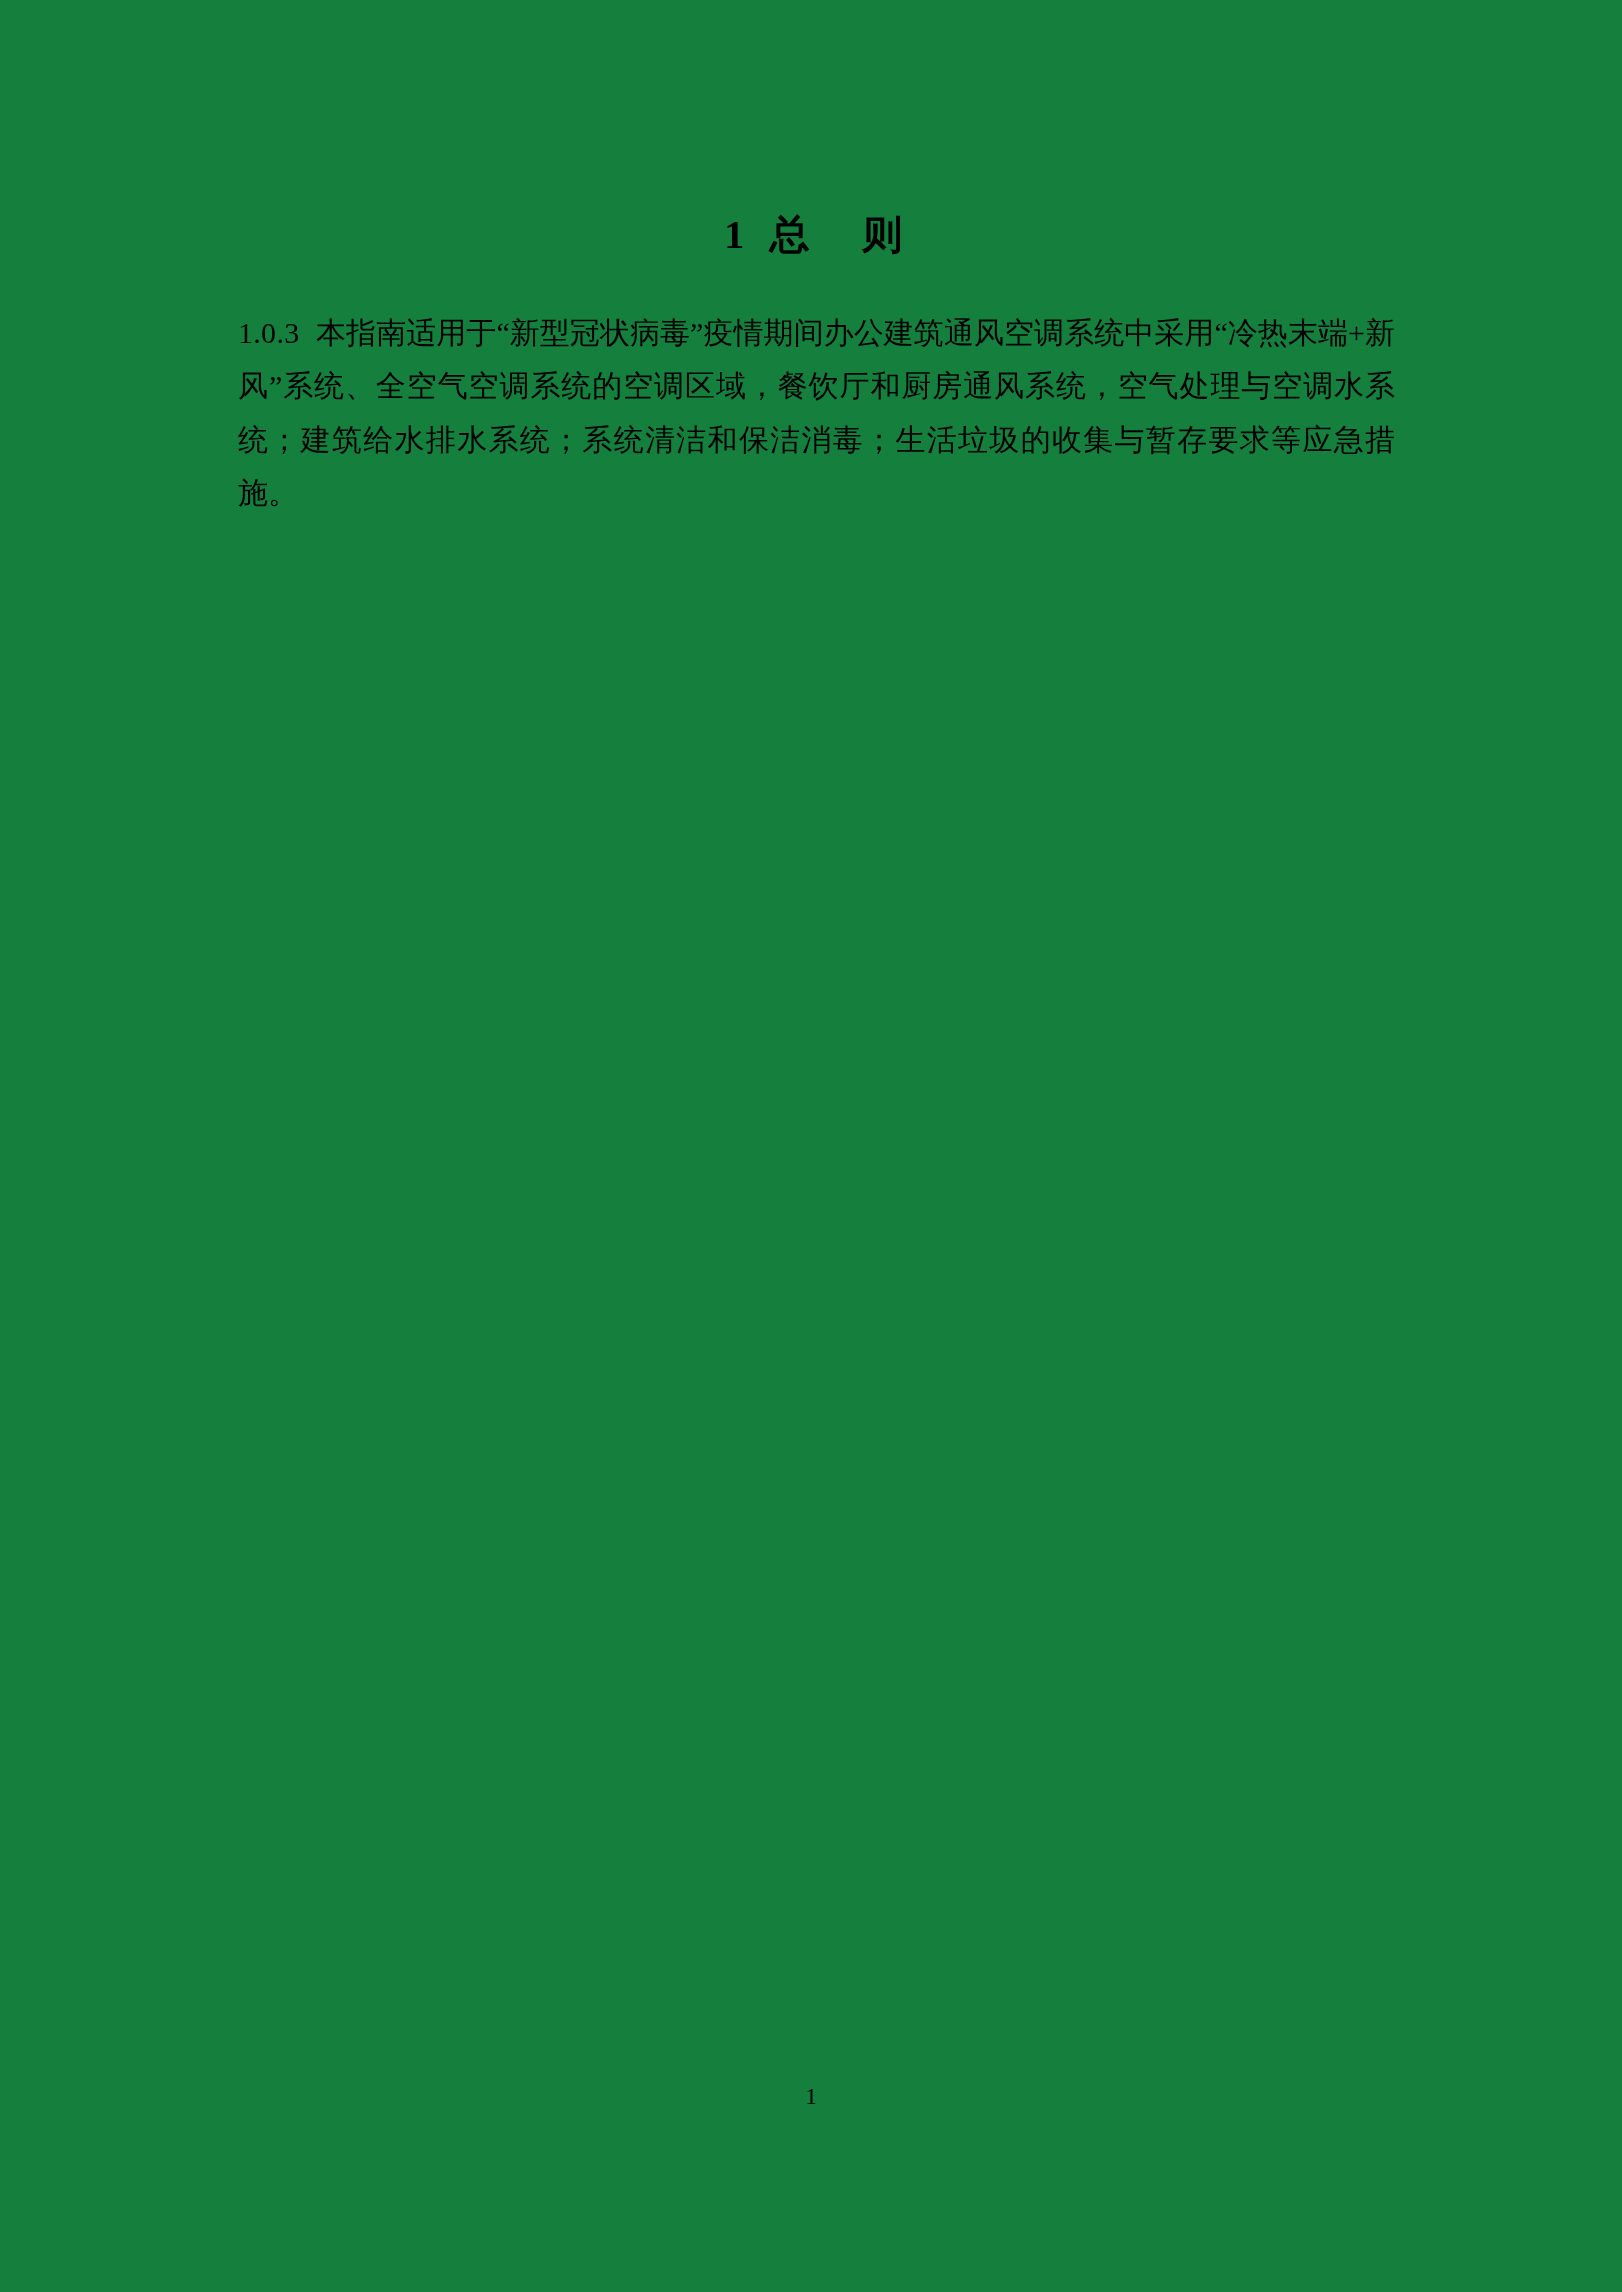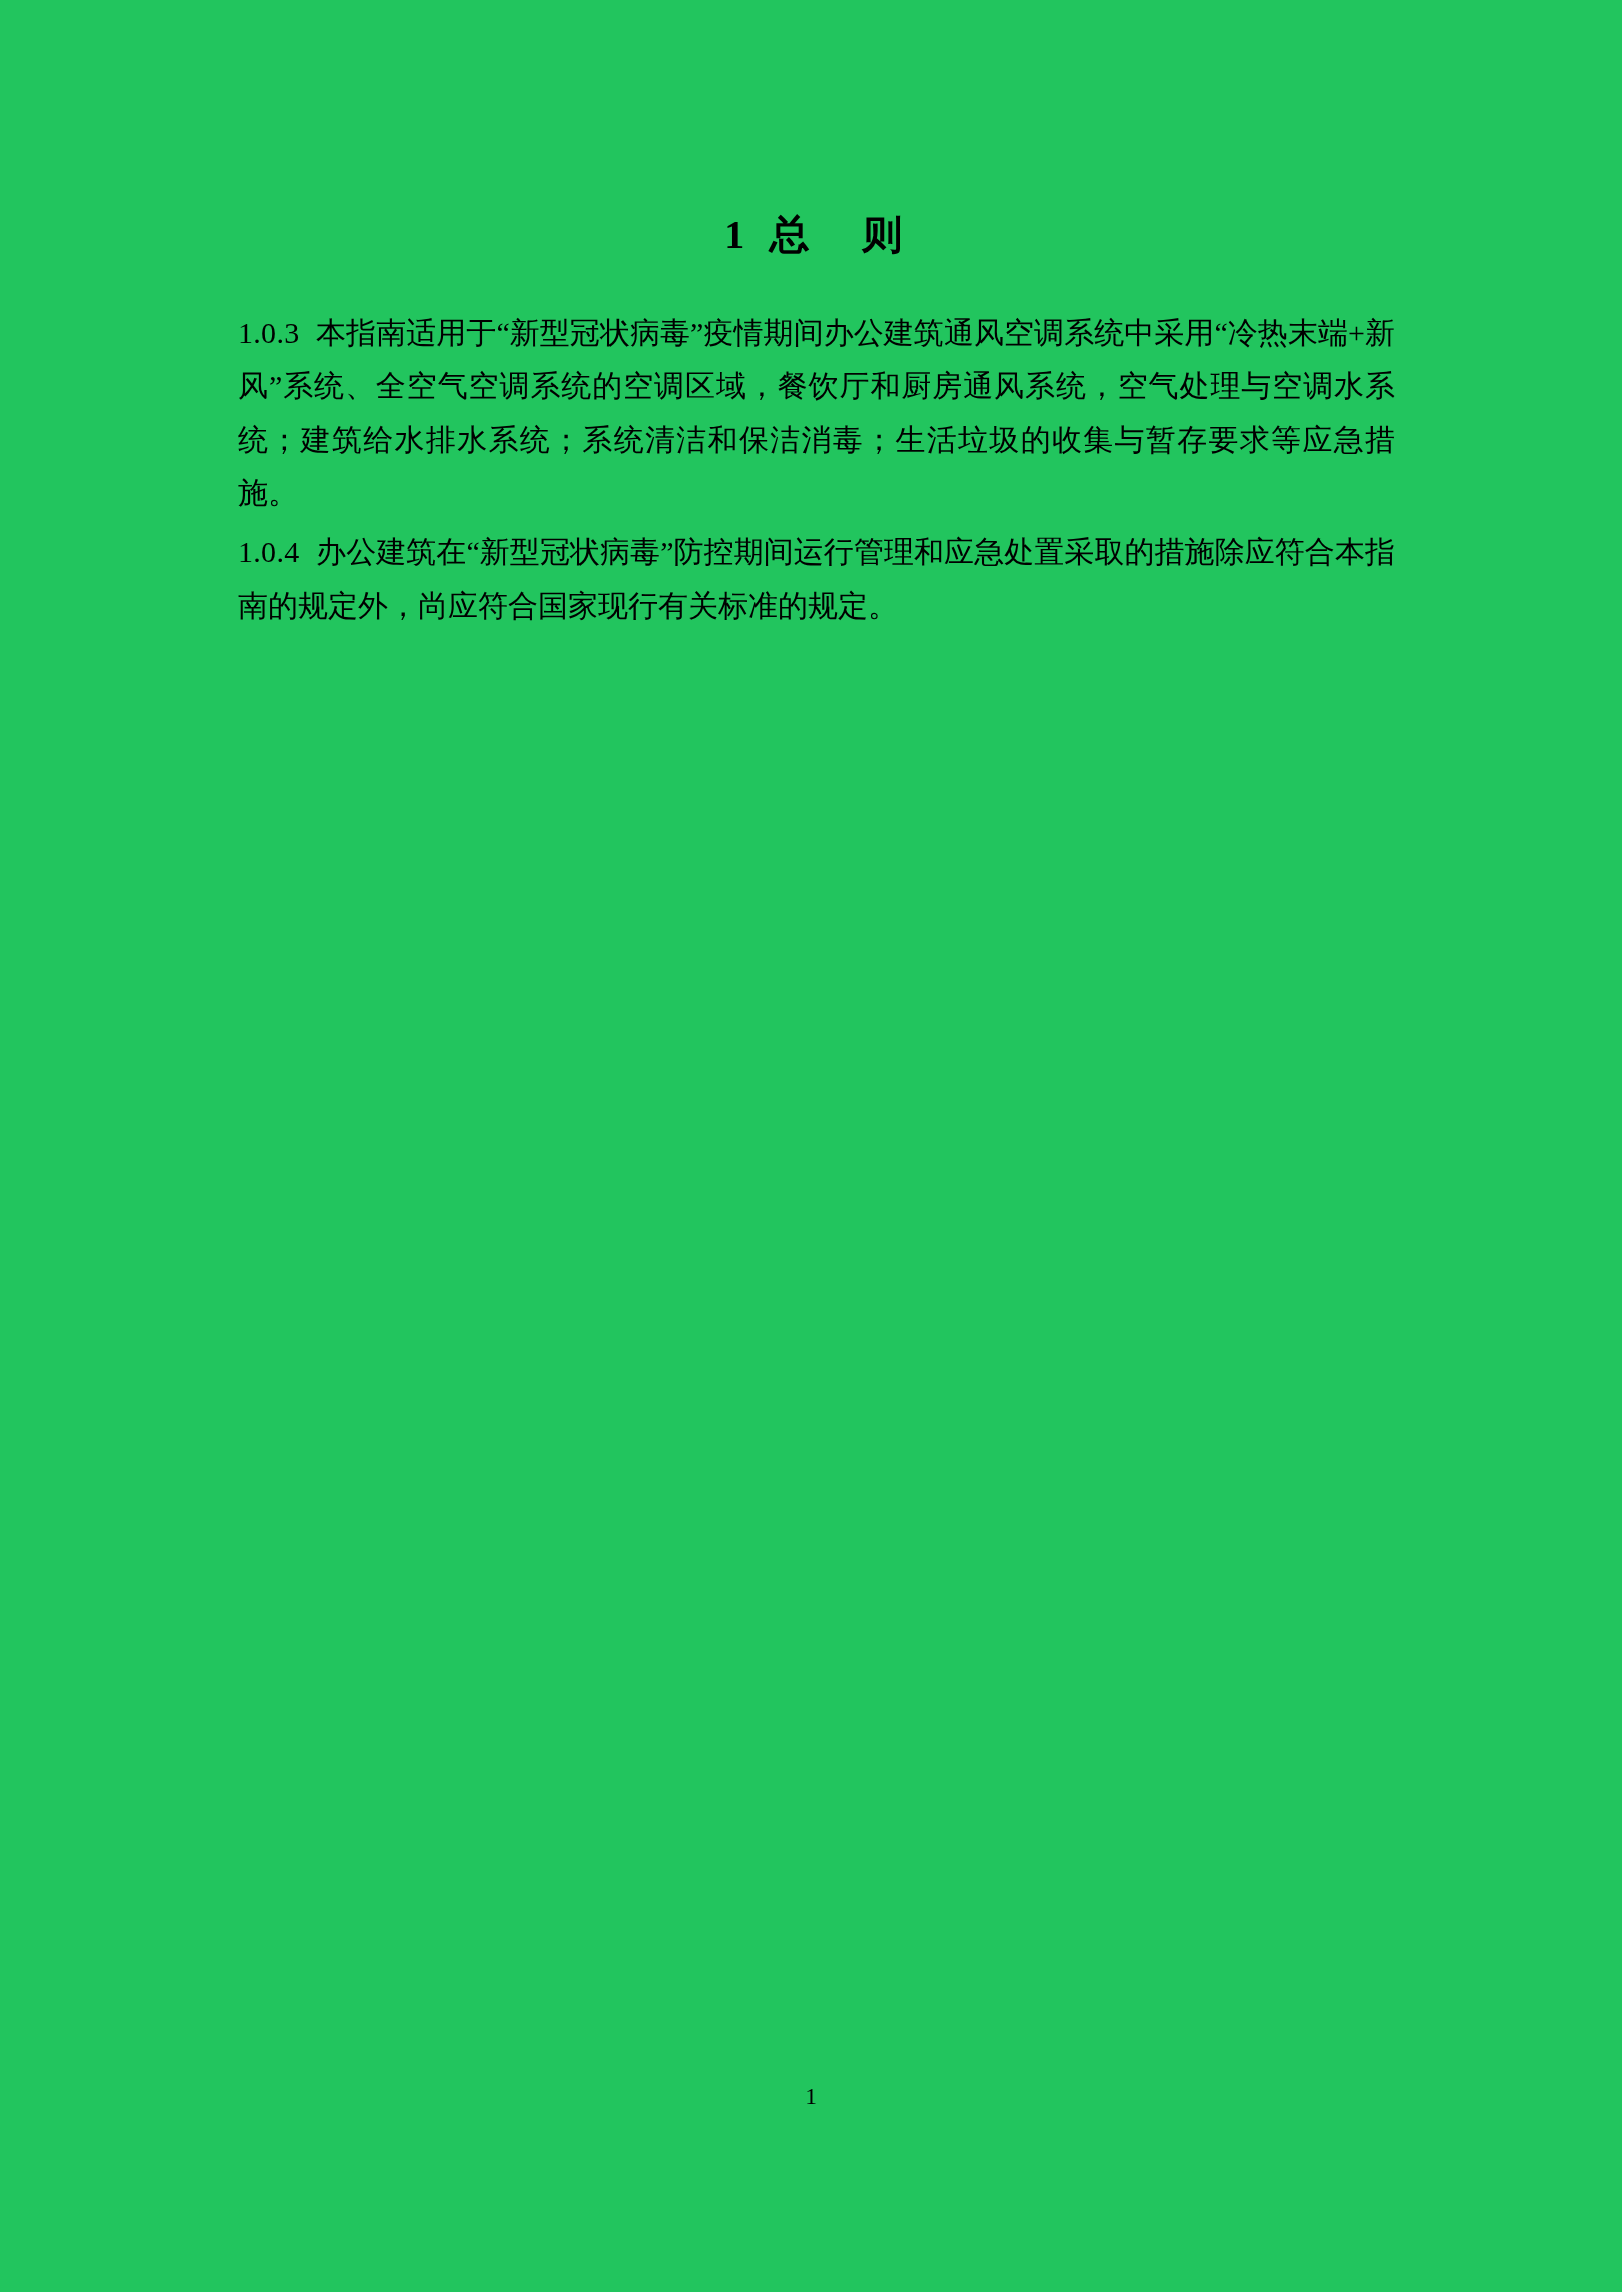--- a/index.html
+++ b/index.html
@@ -4,21 +4,21 @@
 <style>
   html, body {
     margin: 0;
     padding: 0;
     background: #ffffff;
   }
   .page {
     position: relative;
     width: 1622px;
     height: 2293px;
-    background: #22c55e;
+    background: #15803d;
     margin: 0 auto;
     font-family: "Liberation Serif", "DejaVu Serif", serif;
     color: #000000;
     overflow: hidden;
   }
   .content {
     position: absolute;
     left: 238px;
     top: 211px;
     width: 1157px;
@@ -67,22 +67,19 @@
       <span class="num">1</span>
       <span>总　则</span>
     </h1>
 
 
 
     <p class="para">
       <span class="label">1.0.3</span><span>本指南适用于“新型冠状病毒”疫情期间办公建筑通风空调系统中采用“冷热末端+新风”系统、全空气空调系统的空调区域，餐饮厅和厨房通风系统，空气处理与空调水系统；建筑给水排水系统；系统清洁和保洁消毒；生活垃圾的收集与暂存要求等应急措施。</span>
     </p>
 
-    <p class="para">
-      <span class="label">1.0.4</span><span>办公建筑在“新型冠状病毒”防控期间运行管理和应急处置采取的措施除应符合本指南的规定外，尚应符合国家现行有关标准的规定。</span>
-    </p>
 
   </div>
 
   <div class="page-number">1</div>
 
 </div>
 
 
 </body></html>

